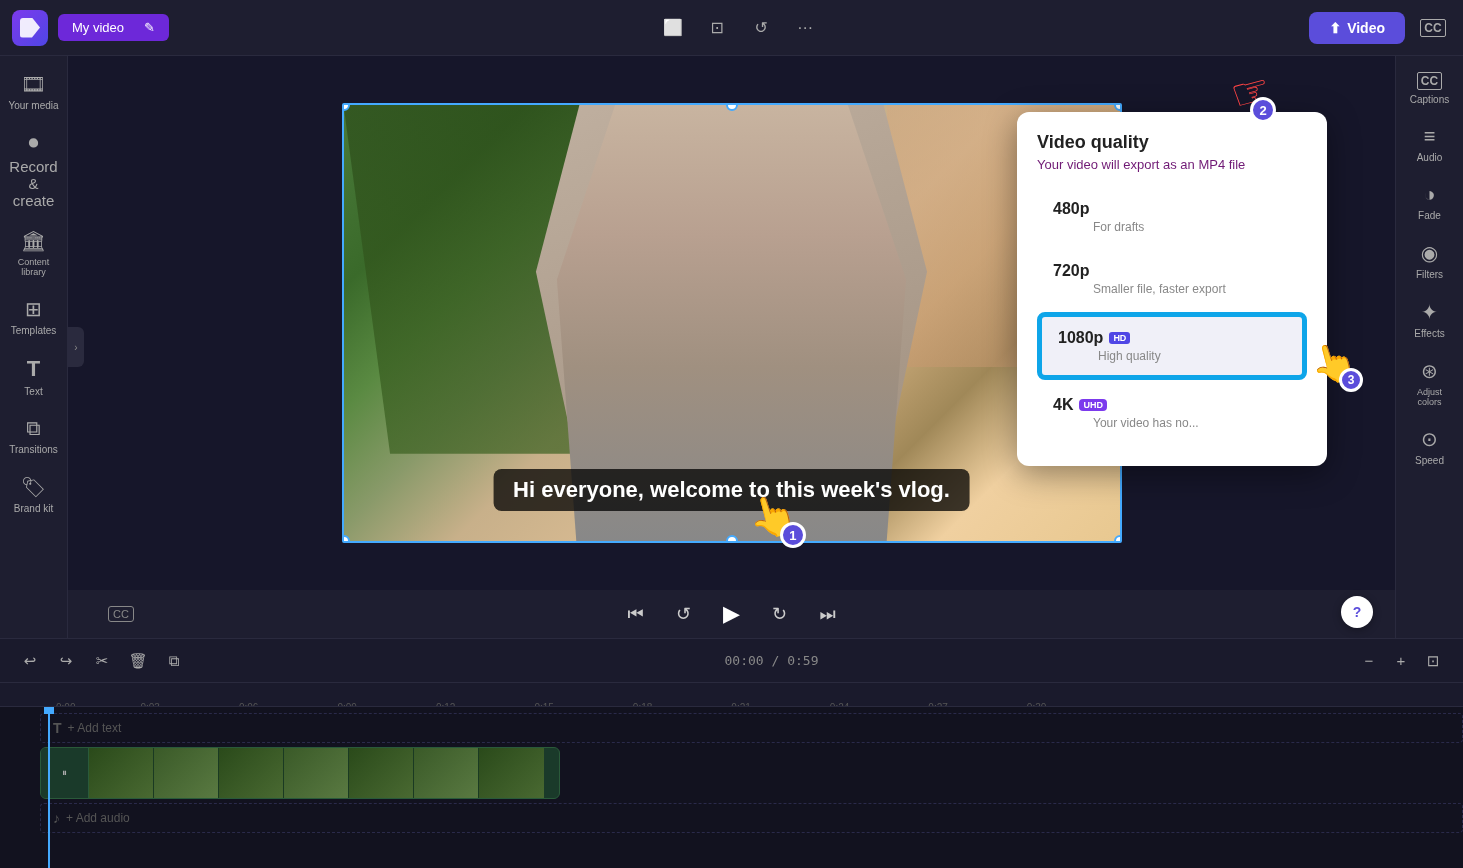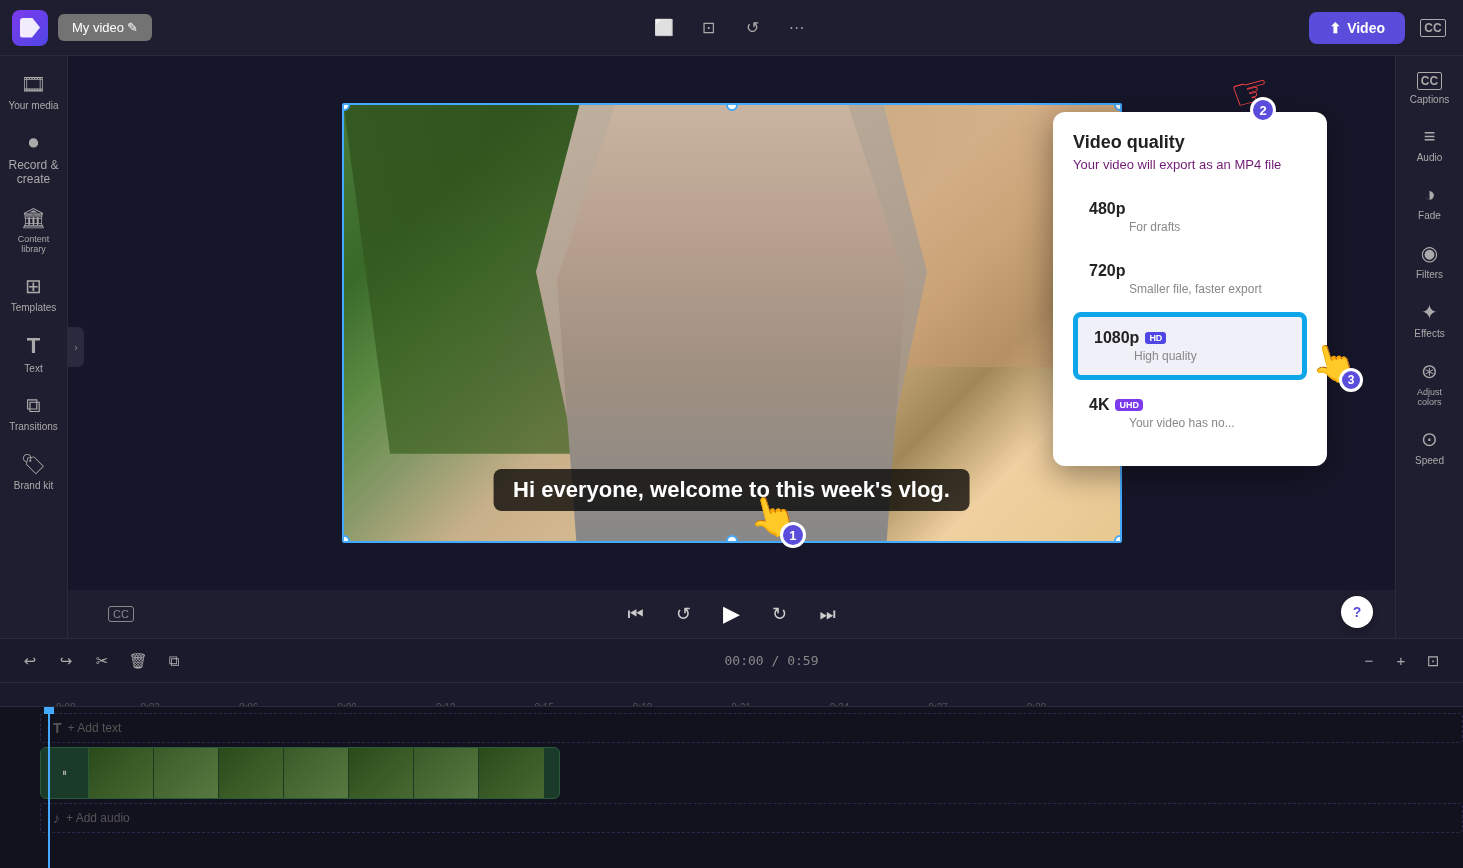--- a/index.html
+++ b/index.html
@@ -2,21 +2,21 @@
 <html><head>
   <meta charset="utf-8">
   <style>
     * { box-sizing: border-box; margin: 0; padding: 0; }
     body { font-family: -apple-system, BlinkMacSystemFont, 'Segoe UI', sans-serif; background: #1a1a2e; color: #fff; width: 1463px; height: 868px; overflow: hidden; display: flex; flex-direction: column; }
 
     
     .topbar { height: 56px; background: #1e1e30; display: flex; align-items: center; padding: 0 12px; gap: 10px; border-bottom: 1px solid #2a2a3e; flex-shrink: 0; }
     .app-logo { width: 36px; height: 36px; background: linear-gradient(135deg, #7c3aed, #4f46e5); border-radius: 8px; display: flex; align-items: center; justify-content: center; flex-shrink: 0; }
     .app-logo-inner { width: 20px; height: 20px; background: rgba(255,255,255,0.9); border-radius: 3px; clip-path: polygon(0 0, 60% 0, 100% 50%, 60% 100%, 0 100%, 0 0); }
-    .project-name-btn { background: #737373; border: none; color: #fff; padding: 6px 14px; border-radius: 6px; font-size: 13px; cursor: pointer; display: flex; align-items: center; gap: 3px; }
+    .project-name-btn { background: #6d28d9; border: none; color: #fff; padding: 6px 14px; border-radius: 6px; font-size: 13px; cursor: pointer; display: flex; align-items: center; gap: 20px; }
     .topbar-center { flex: 1; display: flex; justify-content: center; align-items: center; gap: 8px; }
     .tool-btn { background: none; border: none; color: #aaa; width: 36px; height: 36px; border-radius: 6px; cursor: pointer; display: flex; align-items: center; justify-content: center; font-size: 16px; }
     .export-btn { background: #5b4ddb; color: #fff; border: none; padding: 8px 20px; border-radius: 8px; font-size: 14px; font-weight: 600; cursor: pointer; display: flex; align-items: center; gap: 6px; }
     .cc-btn { background: none; border: none; color: #aaa; width: 36px; height: 36px; cursor: pointer; display: flex; align-items: center; justify-content: center; }
 
     
     .main { display: flex; flex: 1; overflow: hidden; }
 
     
     .sidebar { width: 68px; background: #1e1e30; display: flex; flex-direction: column; align-items: center; padding: 8px 0; gap: 4px; border-right: 1px solid #2a2a3e; flex-shrink: 0; }
@@ -48,21 +48,21 @@
 
     
     .timeline { height: 230px; background: #12121f; border-top: 1px solid #2a2a3e; flex-shrink: 0; display: flex; flex-direction: column; }
     .timeline-toolbar { height: 44px; display: flex; align-items: center; padding: 0 16px; gap: 8px; background: #1a1a2c; border-bottom: 1px solid #2a2a3e; }
     .timeline-tool-btn { background: none; border: none; color: #aaa; width: 28px; height: 28px; border-radius: 4px; cursor: pointer; display: flex; align-items: center; justify-content: center; font-size: 15px; }
     .timeline-time { flex: 1; text-align: center; color: #888; font-size: 13px; font-family: monospace; }
     .timeline-zoom { display: flex; align-items: center; gap: 4px; }
     .timeline-ruler { height: 24px; background: #1a1a2c; border-bottom: 1px solid #2a2a3e; display: flex; align-items: flex-end; padding-bottom: 4px; overflow: hidden; position: relative; }
 
     
-    .quality-popup { position: absolute; top: 56px; right: 68px; width: 274px; background: #fff; color: #222; border-radius: 12px; padding: 20px; box-shadow: 0 8px 32px rgba(0,0,0,0.4); z-index: 100; }
+    .quality-popup { position: absolute; top: 56px; right: 68px; width: 310px; background: #fff; color: #222; border-radius: 12px; padding: 20px; box-shadow: 0 8px 32px rgba(0,0,0,0.4); z-index: 100; }
     .quality-title { font-size: 18px; font-weight: 700; margin-bottom: 4px; }
     .quality-subtitle { font-size: 13px; color: #701a75; margin-bottom: 16px; }
     .quality-option { padding: 12px 16px; border-radius: 8px; cursor: pointer; margin: 4px 0; }
     .quality-option.selected { background: #f0f0f8; border: 5px solid #0ea5e9; }
     .quality-label { font-size: 16px; font-weight: 600; display: flex; align-items: center; gap: 6px; }
     .quality-desc { font-size: 12px; color: #888; margin-top: 2px; margin-left: 40px; }
     .badge-hd { background: #4f46e5; color: #fff; font-size: 9px; font-weight: 700; padding: 1px 4px; border-radius: 3px; vertical-align: middle; }
     .badge-uhd { background: #7c3aed; color: #fff; font-size: 9px; font-weight: 700; padding: 1px 4px; border-radius: 4px; vertical-align: middle; }
 
     
@@ -119,21 +119,21 @@
 
 <div class="main">
 
   <div class="sidebar" style="position:relative;">
     <div class="sidebar-item">
       <span class="icon">🎞</span>
       <span>Your media</span>
     </div>
     <div class="sidebar-item">
       <span class="icon">⏺</span>
-      <span style="font-size:12px;">Record &amp;<br>create</span>
+      <span style="font-size:15px;">Record &amp;<br>create</span>
     </div>
     <div class="sidebar-item">
       <span class="icon">🏛</span>
       <span style="font-size:9px;">Content<br>library</span>
     </div>
     <div class="sidebar-item">
       <span class="icon">⊞</span>
       <span>Templates</span>
     </div>
     <div class="sidebar-item">

